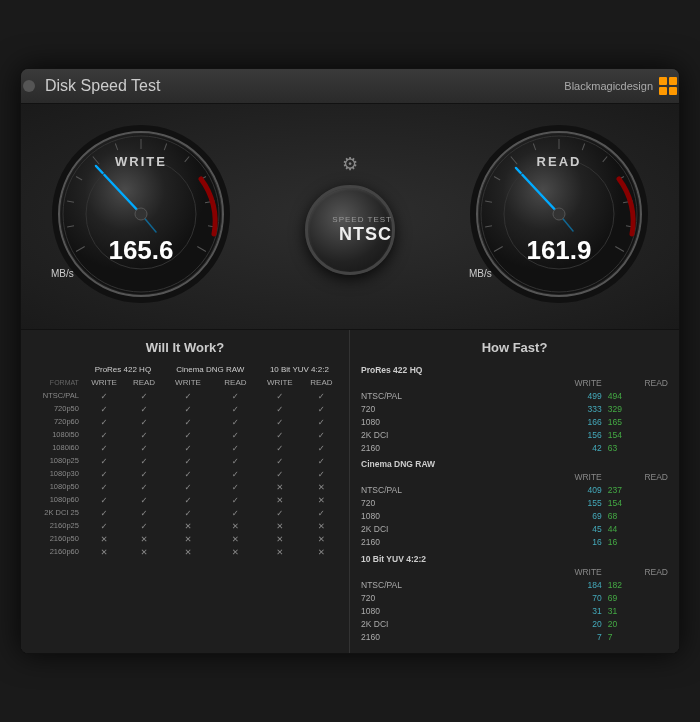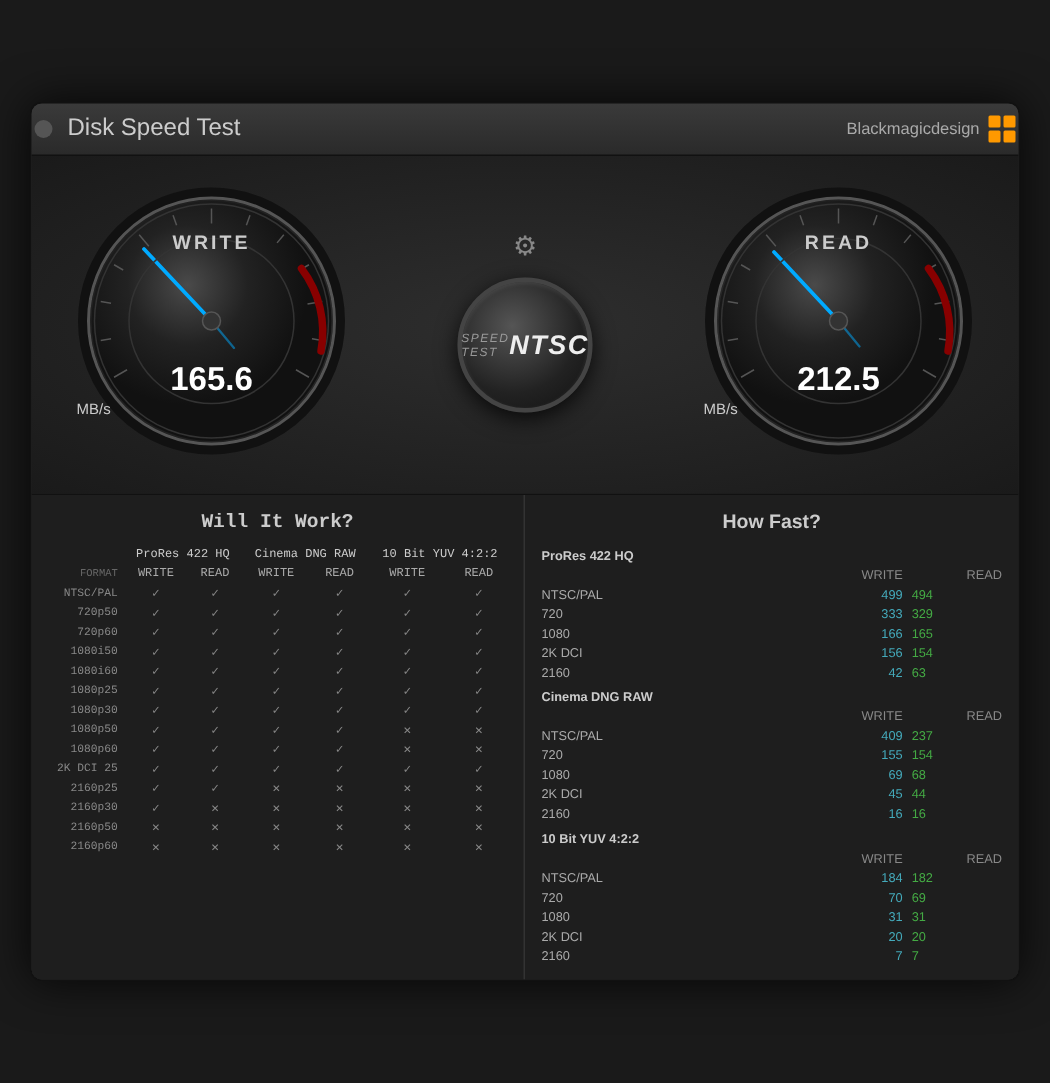--- a/index.html
+++ b/index.html
@@ -90,21 +90,21 @@
       font-size: 13px;
       font-weight: bold;
       letter-spacing: 2px;
     }
     .gauge-value {
       position: absolute;
       bottom: 38px;
       width: 100%;
       text-align: center;
       color: #fff;
-      font-size: 22px;
+      font-size: 26px;
       font-weight: bold;
     }
     .gauge-unit {
       position: absolute;
       bottom: 25px;
       width: 100%;
       text-align: left;
       color: #ccc;
       font-size: 10px;
     }
@@ -119,26 +119,25 @@
       font-size: 18px;
       cursor: pointer;
     }
     .start-btn {
       width: 90px;
       height: 90px;
       border-radius: 50%;
       background: radial-gradient(circle at 40% 35%, #555 0%, #222 60%, #111 100%);
       border: 3px solid #444;
       display: flex;
-      flex-direction: row;
-      align-items: center;
+      flex-direction: column;
+      align-items: flex-end;
       justify-content: center;
       cursor: pointer;
       box-shadow: 0 4px 15px rgba(0,0,0,0.8), inset 0 1px 3px rgba(255,255,255,0.1);
-      font-style: italic;
     }
     .start-btn-top {
       color: #999;
       font-size: 8px;
       letter-spacing: 1px;
     }
     .start-btn-main {
       color: #eee;
       font-size: 18px;
       font-weight: bold;
@@ -146,21 +145,20 @@
     }
     .data-section {
       background: #1e1e1e;
       display: grid;
       grid-template-columns: 1fr 1fr;
       border-top: 1px solid #111;
     }
     .left-panel {
       border-right: 1px solid #333;
       padding: 10px 8px;
-      font-family: Liberation Mono, monospace;
     }
     .right-panel {
       padding: 10px 8px;
     }
     .panel-title {
       text-align: center;
       color: #ccc;
       font-size: 13px;
       font-weight: bold;
       margin-bottom: 8px;
@@ -337,21 +335,21 @@
             <line x1="90" y1="15" x2="90" y2="25" transform="rotate(120 90 90)"></line>
           </g>
           <path d="M 150 55 A 70 70 0 0 1 163 110" fill="none" stroke="#800" stroke-width="5" stroke-linecap="round"></path>
 
           <line x1="90" y1="90" x2="47" y2="44" stroke="#00aaff" stroke-width="2.5" stroke-linecap="round"></line>
           <line x1="90" y1="90" x2="104" y2="107" stroke="#00aaff" stroke-width="1.5" stroke-linecap="round" opacity="0.5"></line>
           <circle cx="90" cy="90" r="6" fill="#333" stroke="#555" stroke-width="1"></circle>
           <circle cx="90" cy="90" r="55" fill="none" stroke="#333" stroke-width="1"></circle>
         </svg>
         <div class="gauge-label">READ</div>
-        <div class="gauge-value">212.5</div>
+        <div class="gauge-value">161.9</div>
         <div class="gauge-unit">MB/s</div>
       </div>
     </div>
   </div>
 
   <div class="data-section">
 
     <div class="left-panel">
       <div class="panel-title">Will It Work?</div>
       <table class="will-it-table">
@@ -466,29 +464,20 @@
             <tr>
               <td class="format-col">2160p25</td>
               <td class="check">✓</td>
               <td class="check">✓</td>
               <td class="cross">✕</td>
               <td class="cross">✕</td>
               <td class="cross">✕</td>
               <td class="cross">✕</td>
             </tr>
             <tr>
-              <td class="format-col">2160p30</td>
-              <td class="check">✓</td>
-              <td class="cross">✕</td>
-              <td class="cross">✕</td>
-              <td class="cross">✕</td>
-              <td class="cross">✕</td>
-              <td class="cross">✕</td>
-            </tr>
-            <tr>
               <td class="format-col">2160p50</td>
               <td class="cross">✕</td>
               <td class="cross">✕</td>
               <td class="cross">✕</td>
               <td class="cross">✕</td>
               <td class="cross">✕</td>
               <td class="cross">✕</td>
             </tr>
             <tr>
               <td class="format-col">2160p60</td>

